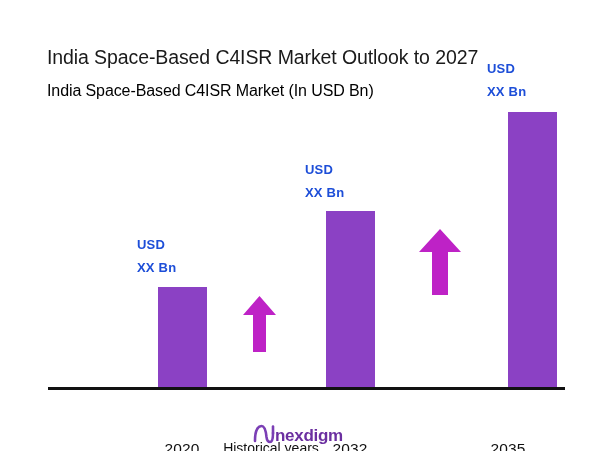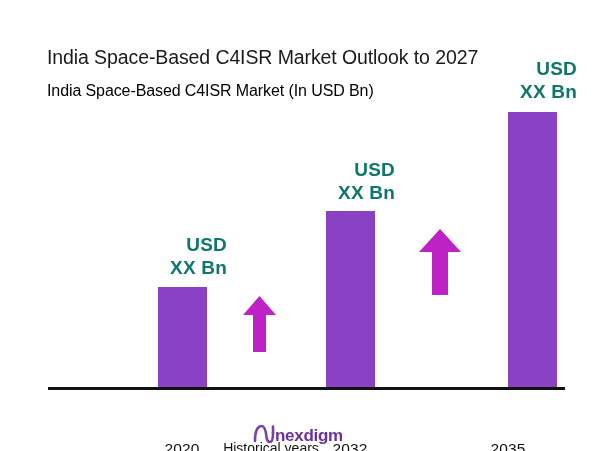--- a/index.html
+++ b/index.html
@@ -71,24 +71,24 @@
     width: 49px;
     background: #8b41c4;
   }
   .bar-1 { left: 158px; top: 287px; height: 100px; }
   .bar-2 { left: 326px; top: 211px; height: 176px; }
   .bar-3 { left: 508px; top: 112px; height: 275px; }
 
   .bar-label {
     position: absolute;
     width: 90px;
-    text-align: right;
-    font-size: 19px;
+    text-align: left;
+    font-size: 13px;
     font-weight: bold;
-    color: #0f766e;
+    color: #1d4ed8;
     line-height: 23px;
     letter-spacing: 0.2px;
   }
   .bar-label span { display: block; }
   .label-1 { left: 137px; top: 233px; }
   .label-2 { left: 305px; top: 158px; }
   .label-3 { left: 487px; top: 57px; }
 
   
   .arrow {

